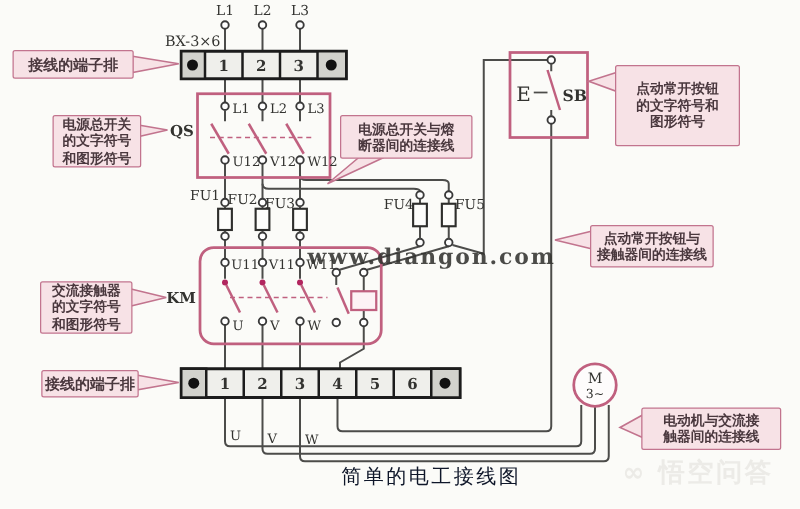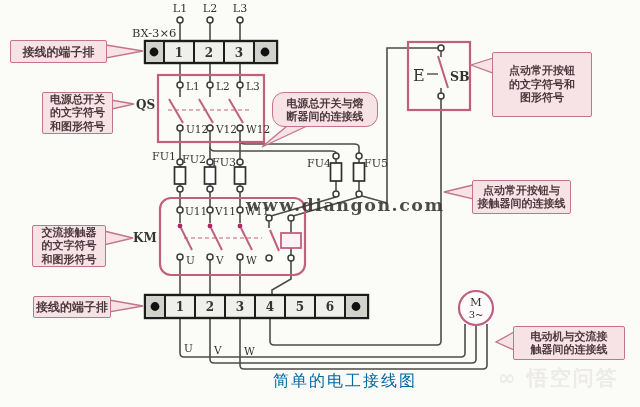--- a/index.html
+++ b/index.html
@@ -14,21 +14,21 @@
     background:#f7e2e6; border:1.5px solid #c2748e; border-radius:2px;
     color:#4a383e; font-weight:bold; text-align:center;
     white-space:pre-line; display:flex; align-items:center; justify-content:center;
     font-family:"DejaVu Sans", sans-serif;
   }
   .c1line{ font-size:12px; line-height:14px;text-align:right; }
   .c3line{ font-size:11px; line-height:13px; }
   .c2line{ font-size:11px; line-height:13.5px; }
   .title{
     position:absolute; left:235px; top:371px; width:220px; text-align:center;
-    font-size:16px; letter-spacing:2px; color:#0369a1;
+    font-size:16px; letter-spacing:2px; color:#0f172a;
     font-family:"DejaVu Sans", sans-serif;
   }
   .brandmark{
     position:absolute; left:498px; top:364px; width:140px;
     font-size:21px; font-weight:bold; color:#ecebe7; letter-spacing:2px;
     font-family:"DejaVu Sans", sans-serif;
   }
 </style>
 </head>
 <body>
@@ -273,21 +273,21 @@
 <div class="callout c1line" style="left:10px; top:40px; width:97px; height:23px;">
   <span>接线的端子排</span>
 </div>
 
 <div class="callout c2line" style="left:30px; top:92px; width:71px; height:42px;margin-left:12px;">
   <span>电源总开关
 的文字符号
 和图形符号</span>
 </div>
 
-<div class="callout c3line" style="left:272px; top:92px; width:106px; height:35px;border-radius:12px;">
+<div class="callout c3line" style="left:272px; top:92px; width:106px; height:35px;">
   <span>电源总开关与熔
 断器间的连接线</span>
 </div>
 
 <div class="callout c2line" style="left:492px; top:52px; width:100px; height:65px;">
   <span>点动常开按钮
 的文字符号和
 图形符号</span>
 </div>
 

